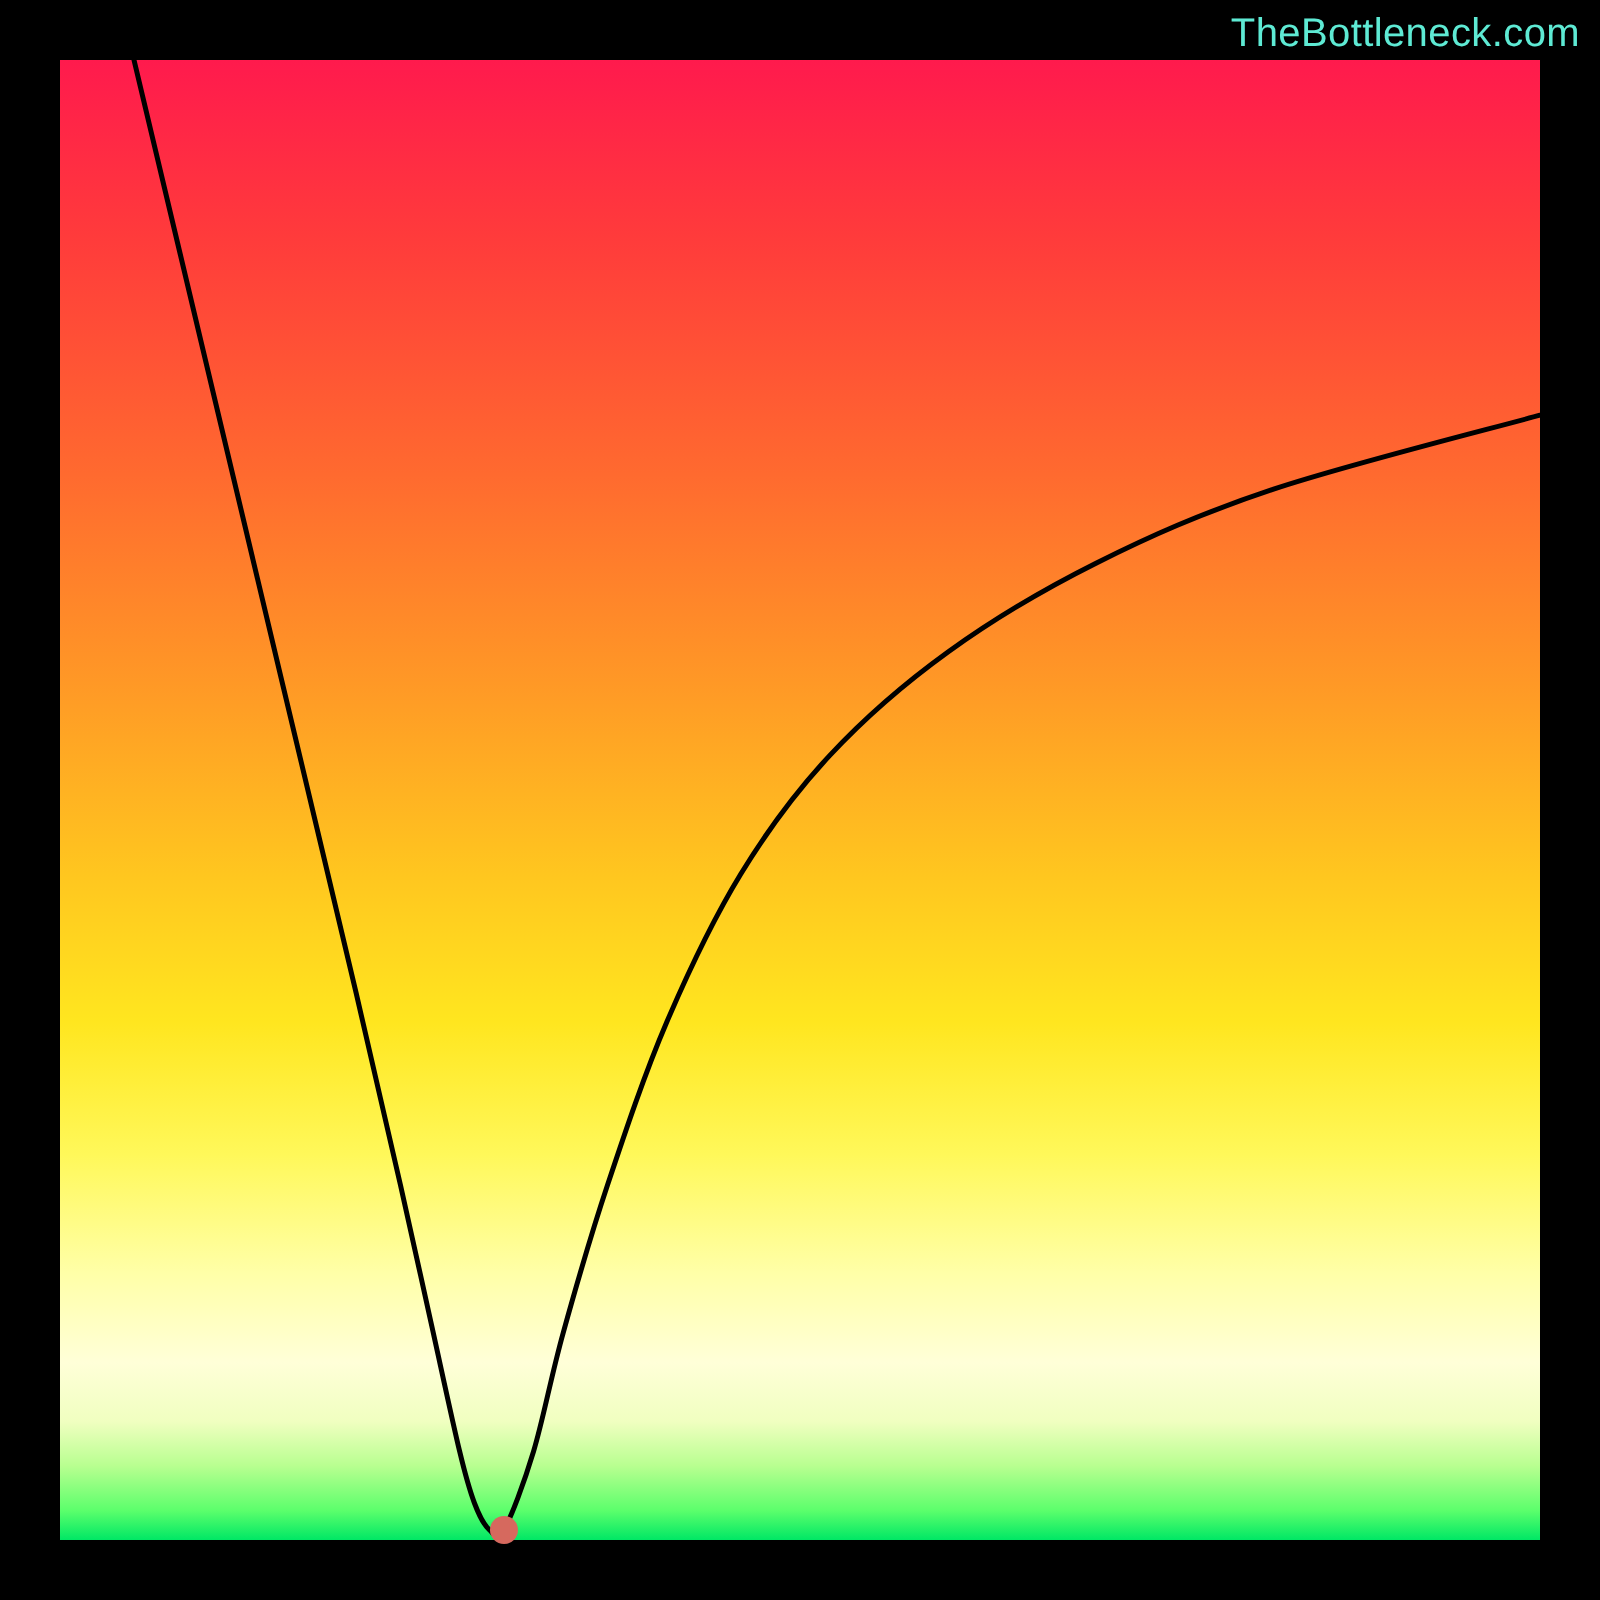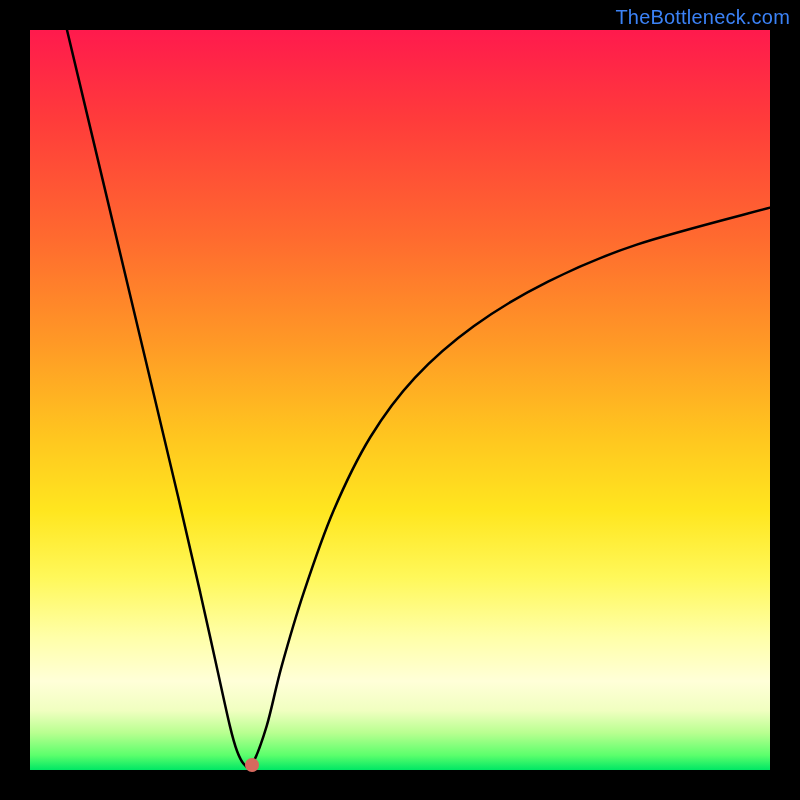--- a/index.html
+++ b/index.html
@@ -30,21 +30,21 @@
       #f0ffc0 92%,
       #b8ff90 95%,
       #5cff6c 98%,
       #00e765 100%
     );
   }
   .watermark {
     position: absolute;
     top: 6px;
     right: 10px;
-    color: #3b82f6;
+    color: #5eead4;
     font-size: 20px;
     font-weight: 500;
     letter-spacing: 0.2px;
   }
   svg.curve {
     position: absolute;
     left: 0;
     top: 0;
     width: 740px;
     height: 740px;

